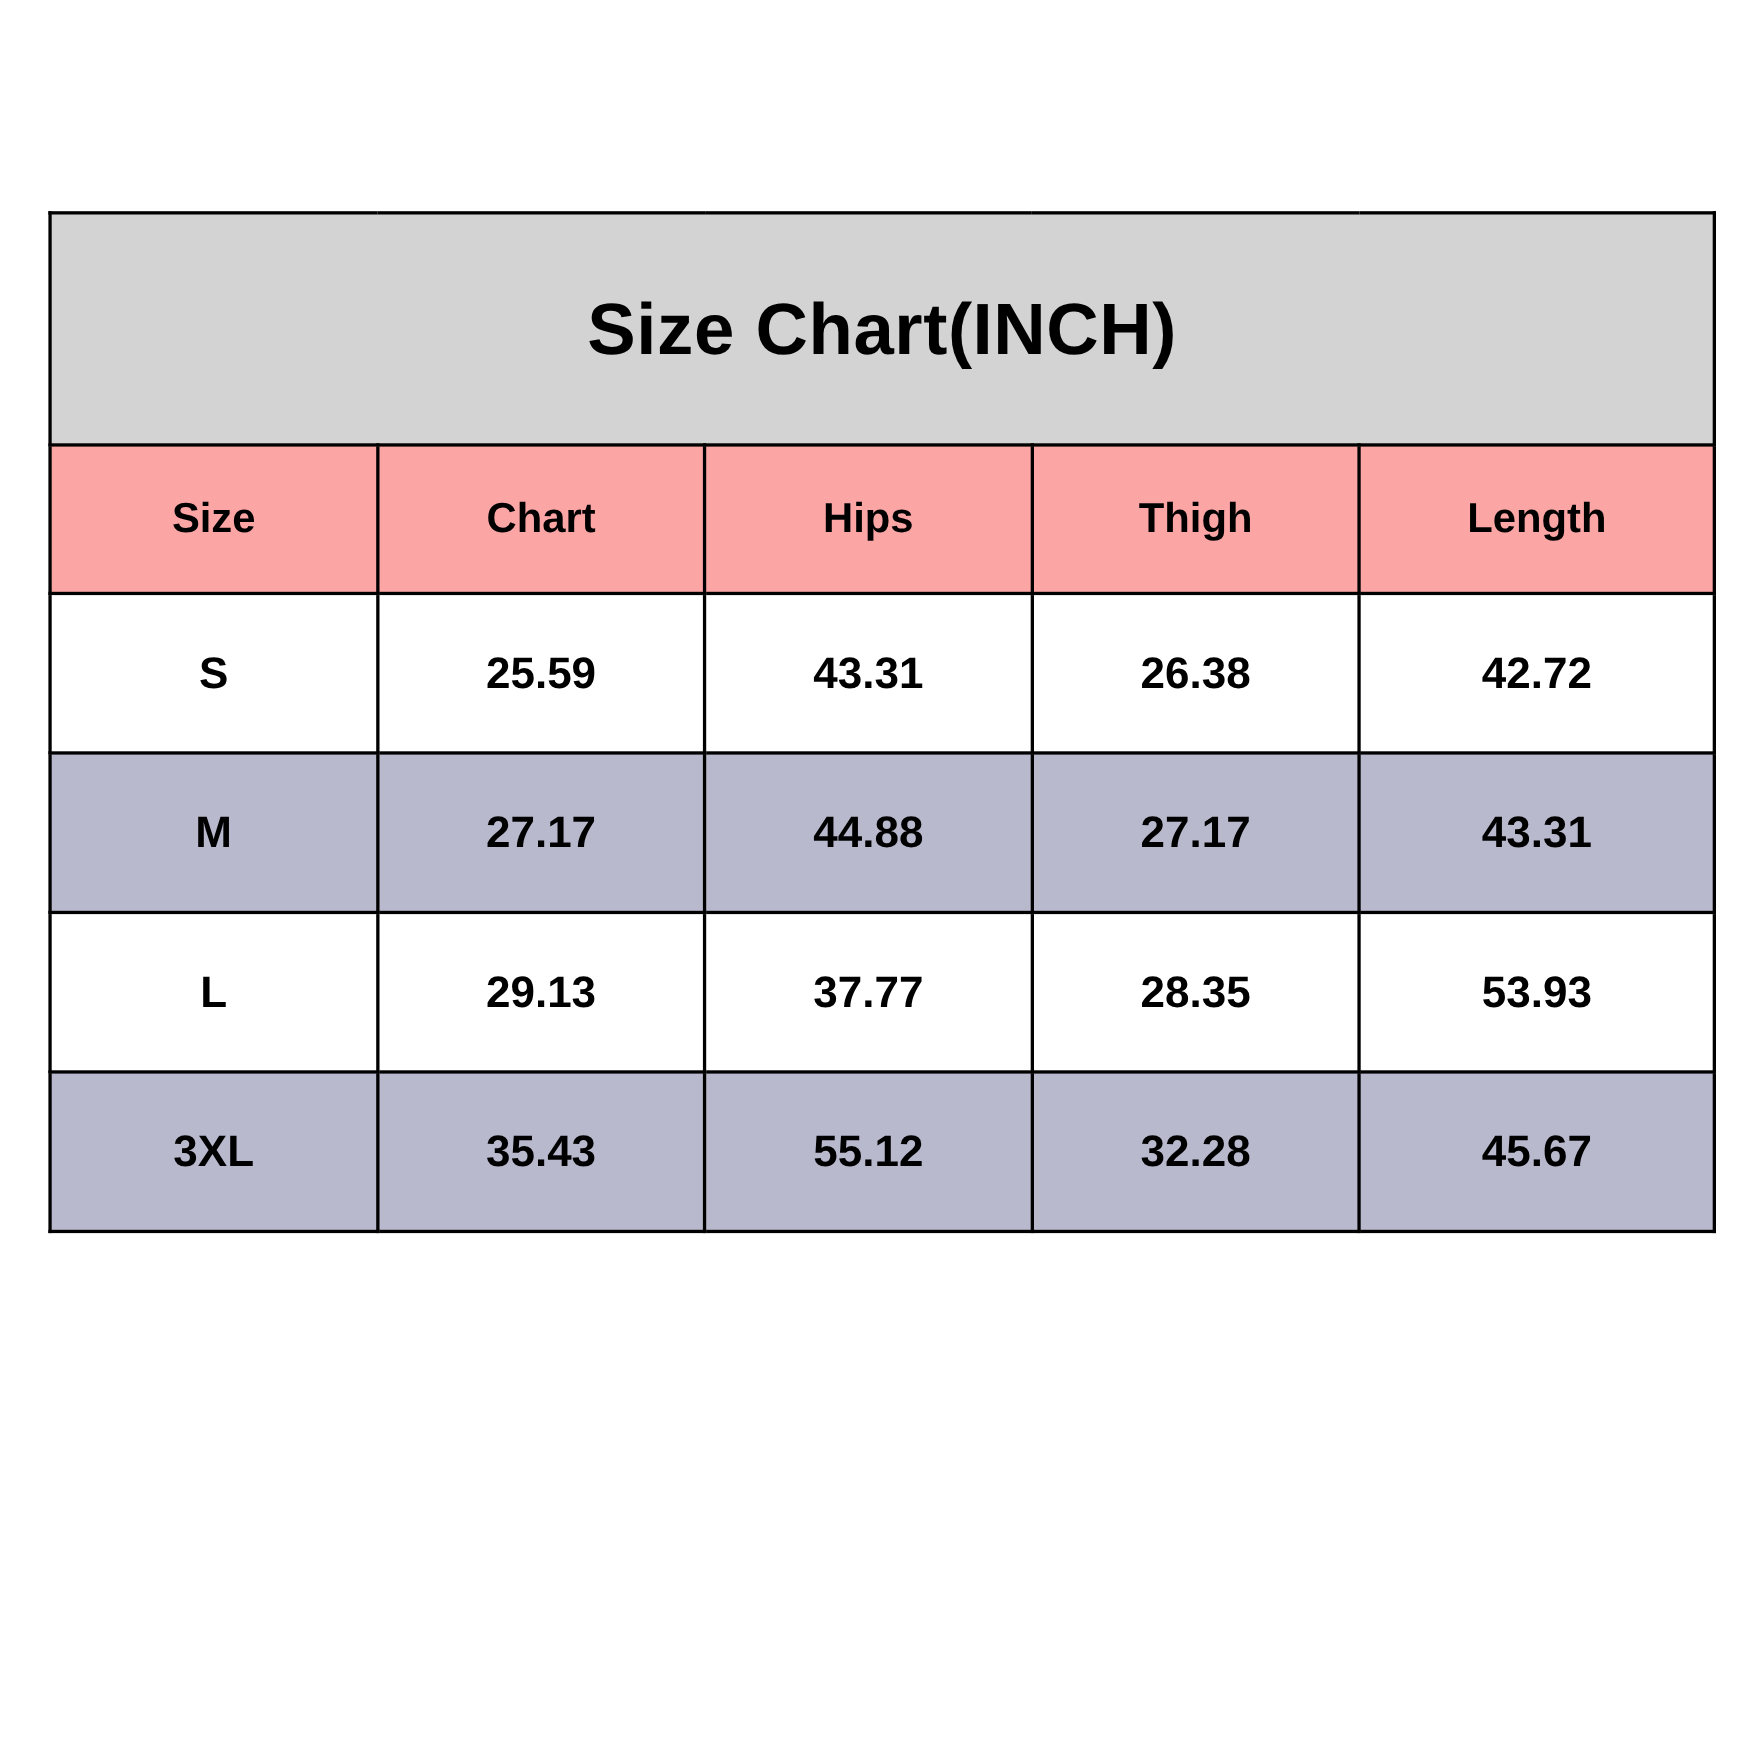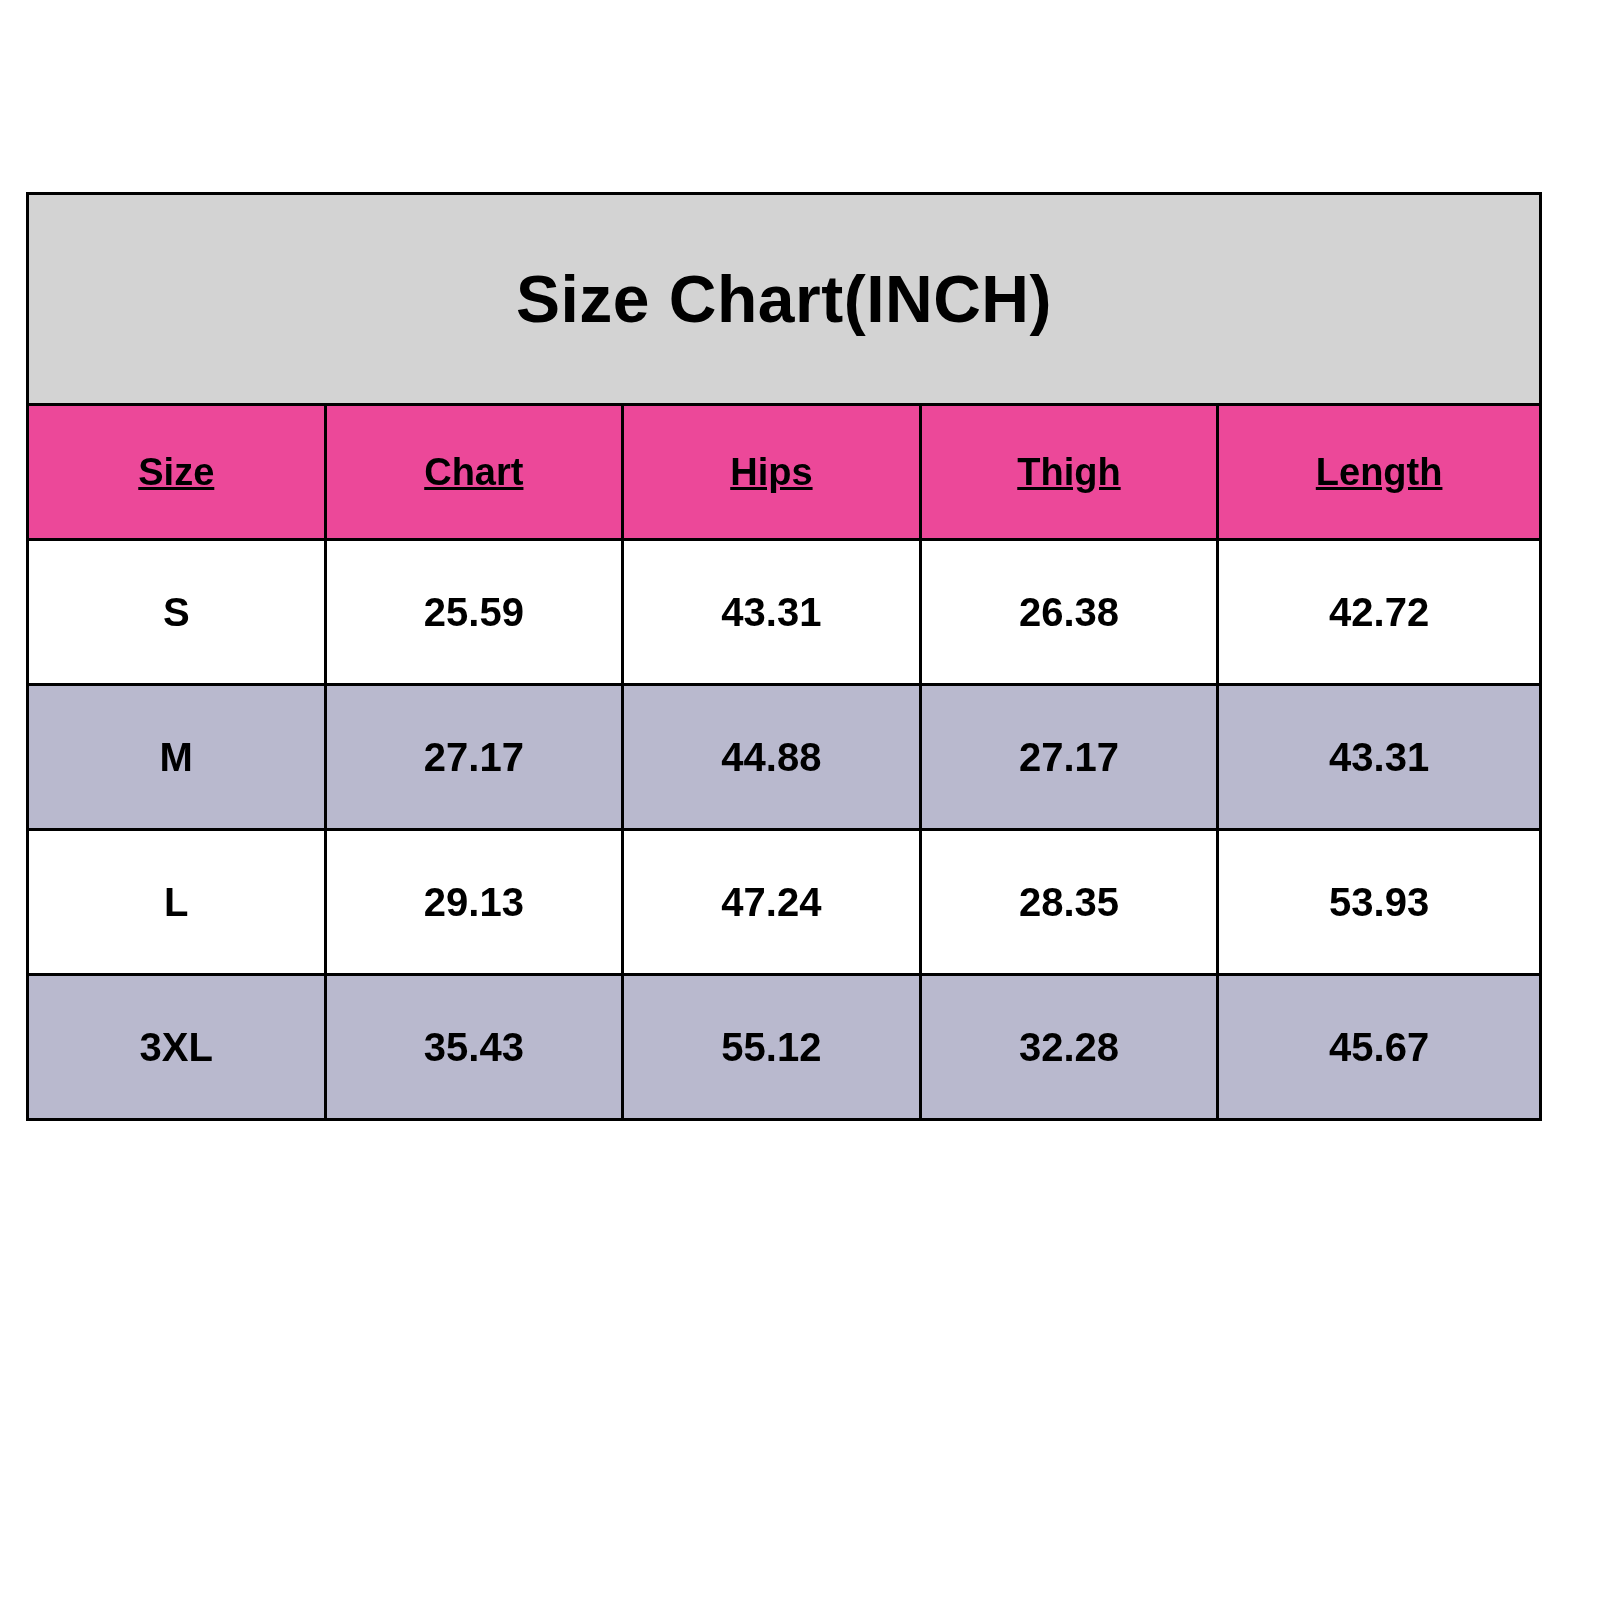--- a/index.html
+++ b/index.html
@@ -15,21 +15,21 @@
   }
   #page {
     position: relative;
     width: 1601px;
     height: 1601px;
     background: #ffffff;
     box-sizing: border-box;
   }
   #table-wrap {
     position: absolute;
-    left: 26px;
+    left: 44px;
     top: 192px;
     width: 1516px;
   }
   table.size-chart {
     border-collapse: collapse;
     table-layout: fixed;
     width: 1516px;
     border: 3px solid #000000;
   }
   table.size-chart td,
@@ -42,24 +42,23 @@
   }
   .title-cell {
     height: 208px;
     background: #d3d3d3;
     font-size: 66px;
     font-weight: bold;
     letter-spacing: 0.5px;
   }
   .header-row th {
     height: 132px;
-    background: #ec4899;
+    background: #fca5a5;
     font-size: 38px;
     font-weight: bold;
-    text-decoration: underline;
   }
   .data-row td {
     height: 142px;
     font-size: 40px;
     font-weight: bold;
   }
   .row-white td {
     background: #ffffff;
   }
   .row-tint td {
@@ -109,21 +108,21 @@
           <td>M</td>
           <td>27.17</td>
           <td>44.88</td>
           <td>27.17</td>
           <td>43.31</td>
         </tr>
 
         <tr class="data-row row-white">
           <td>L</td>
           <td>29.13</td>
-          <td>47.24</td>
+          <td>37.77</td>
           <td>28.35</td>
           <td>53.93</td>
         </tr>
 
 
 
         <tr class="data-row row-tint">
           <td>3XL</td>
           <td>35.43</td>
           <td>55.12</td>

